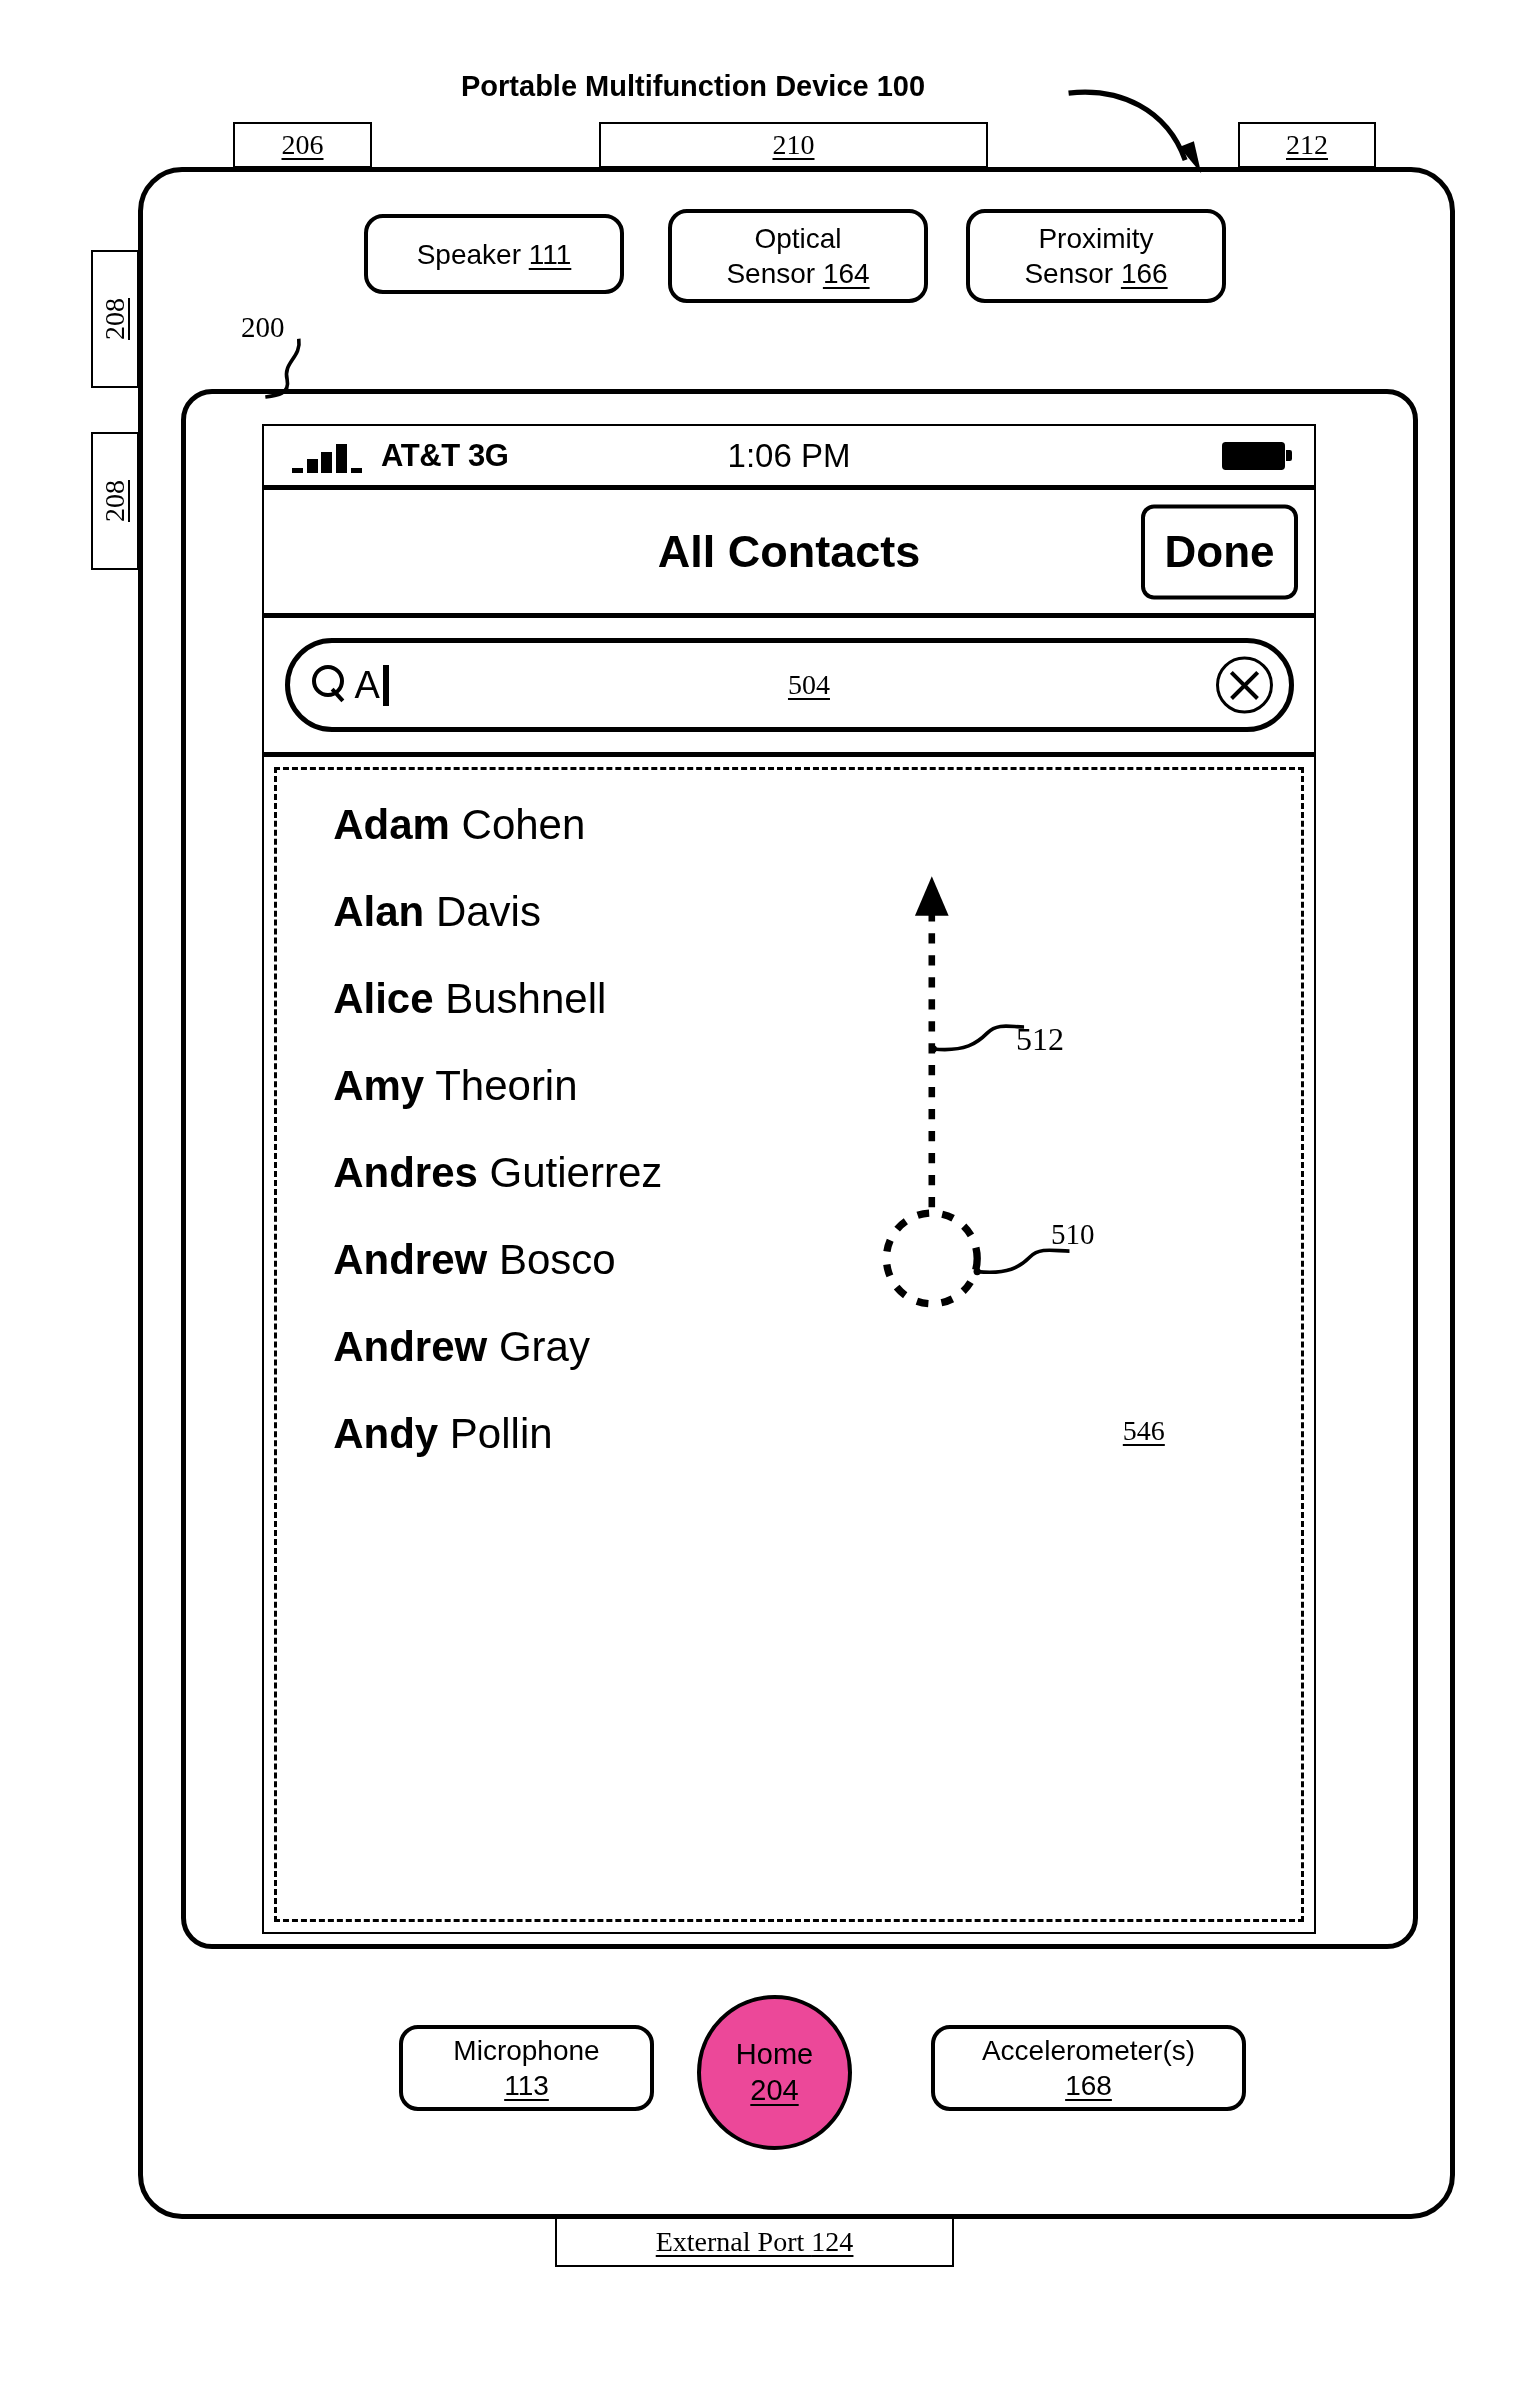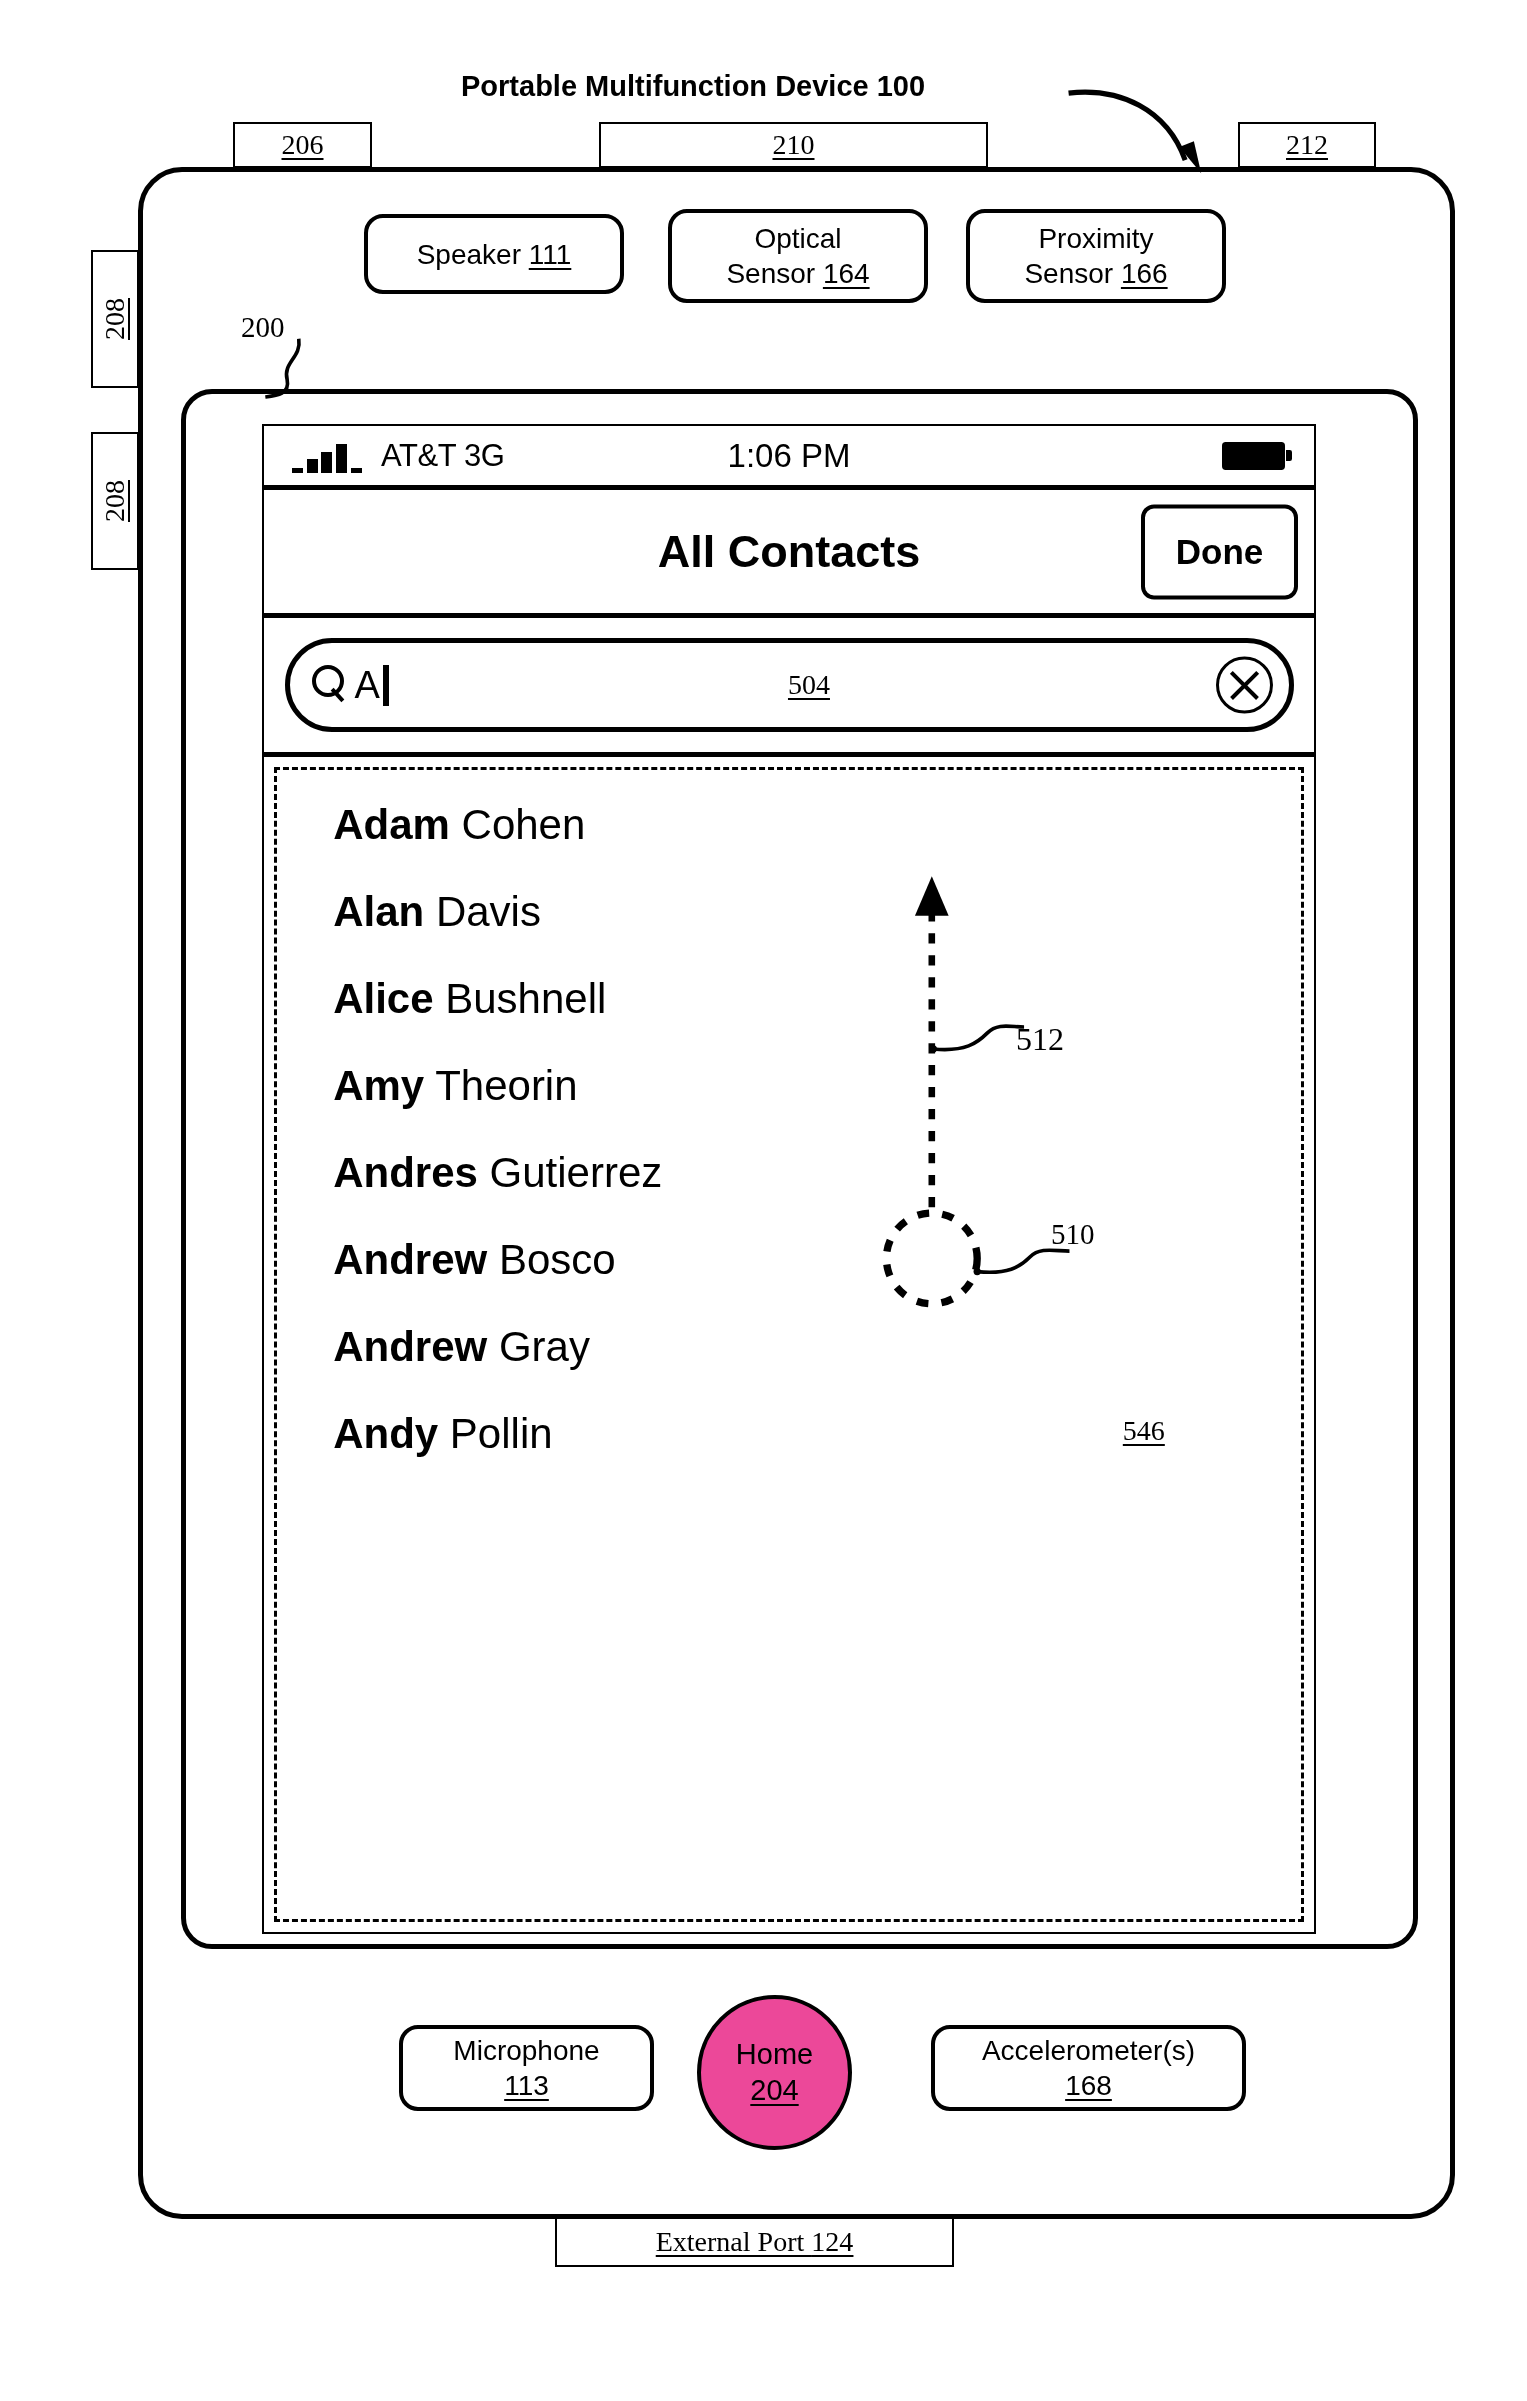--- a/index.html
+++ b/index.html
@@ -159,21 +159,21 @@
   #signal-icon i { display:block; background:#000; width: 11px; }
   #signal-icon i:nth-child(1){ height: 5.1px;  }
   #signal-icon i:nth-child(2){ height: 14px; }
   #signal-icon i:nth-child(3){ height: 21px; }
   #signal-icon i:nth-child(4){ height: 29px; }
   #signal-icon i:nth-child(5){ height: 5.1px;  }
 
   #carrier-label {
     position: absolute; left: 117px; top: 50%;
     transform: translateY(-50%);
-    font-size: 31px; font-weight: normal;
+    font-size: 31px; font-weight: bold;
     letter-spacing: -0.4px;
   }
   #status-time {
     position: absolute; left: 50%; top: 50%;
     transform: translate(-50%,-50%);
     font-size: 33px; font-weight: normal;
   }
   #battery-icon {
     position: absolute; right: 22px; top: 50%;
     transform: translateY(-50%);
@@ -202,21 +202,21 @@
     font-size: 45px; font-weight: bold;
     white-space: nowrap;
   }
   #done-button {
     position: absolute; right: 16px; top: 50%;
     transform: translateY(-50%);
     width: 157px; height: 95px;
     border: 4.4px solid #000; border-radius: 13px;
     background: #fff;
     display: flex; align-items: center; justify-content: center;
-    font-size: 35px; font-weight: bold;
+    font-size: 44px; font-weight: bold;
   }
 
   
   #search-area {
     height: 139px;
     border-bottom: 5.9px solid #000;
     display: flex; align-items: center;
     padding: 0 20.5px;
     flex: 0 0 auto;
     position: relative;

